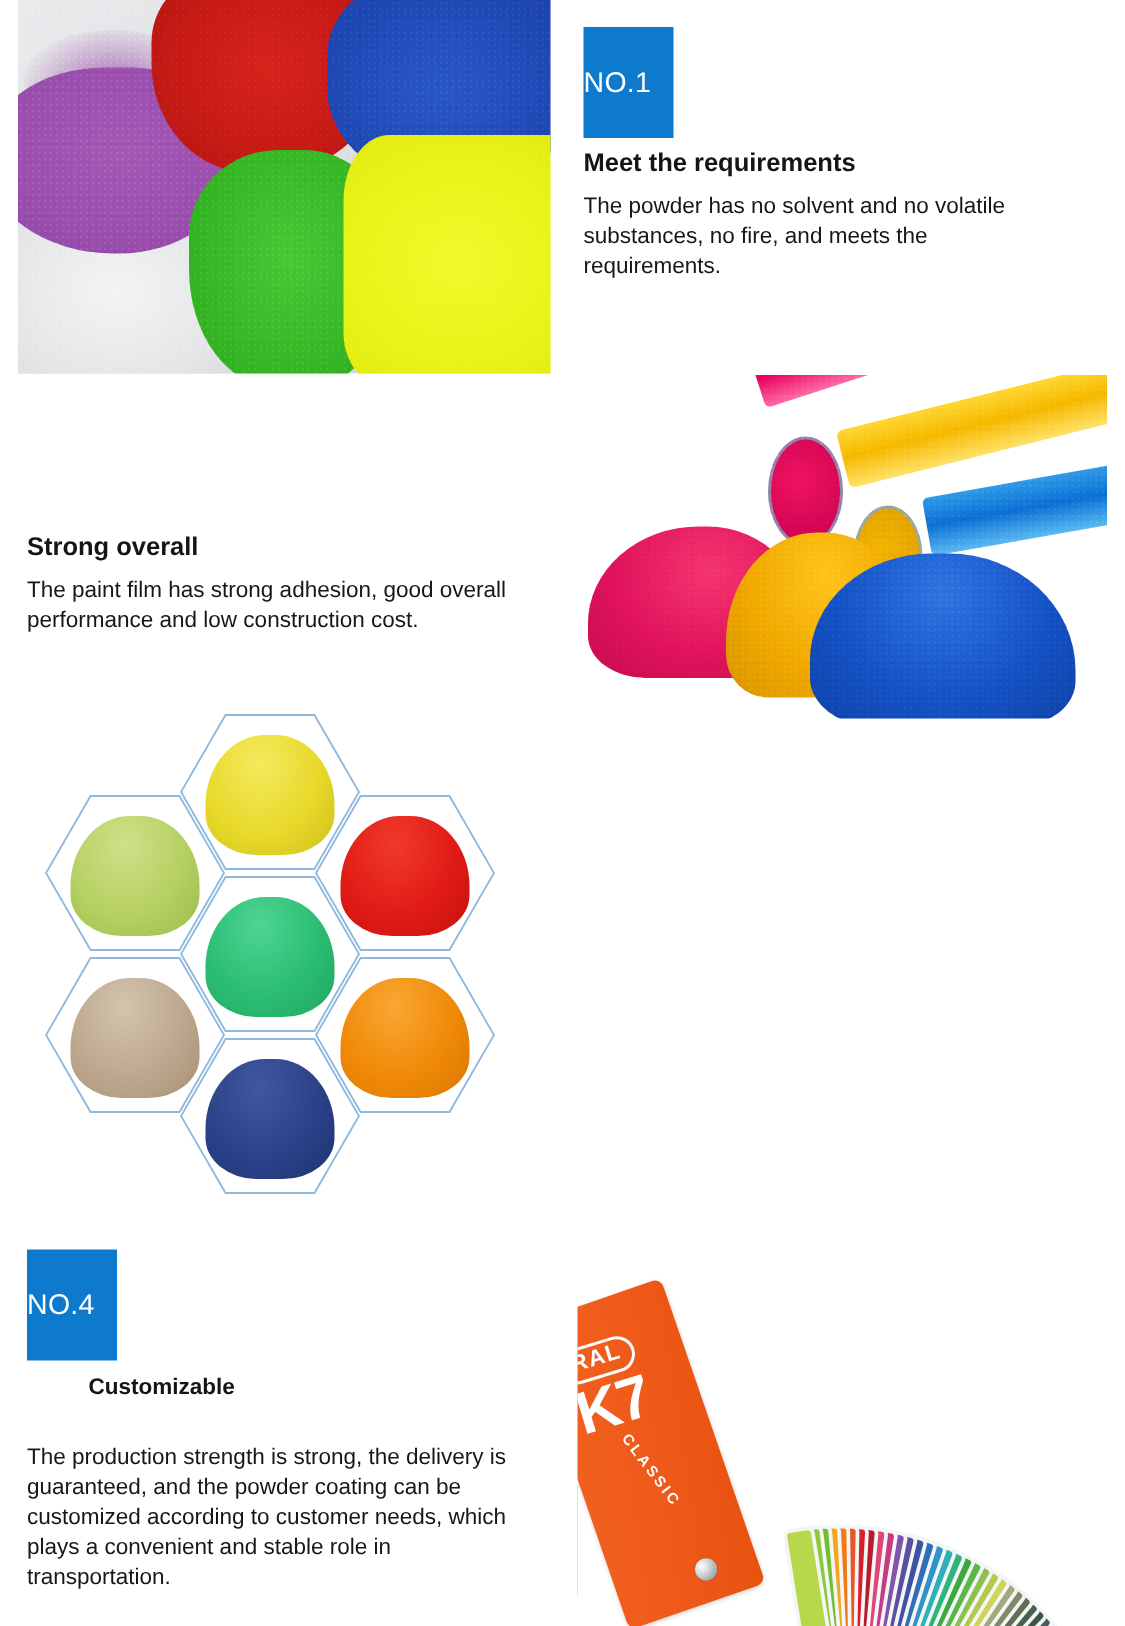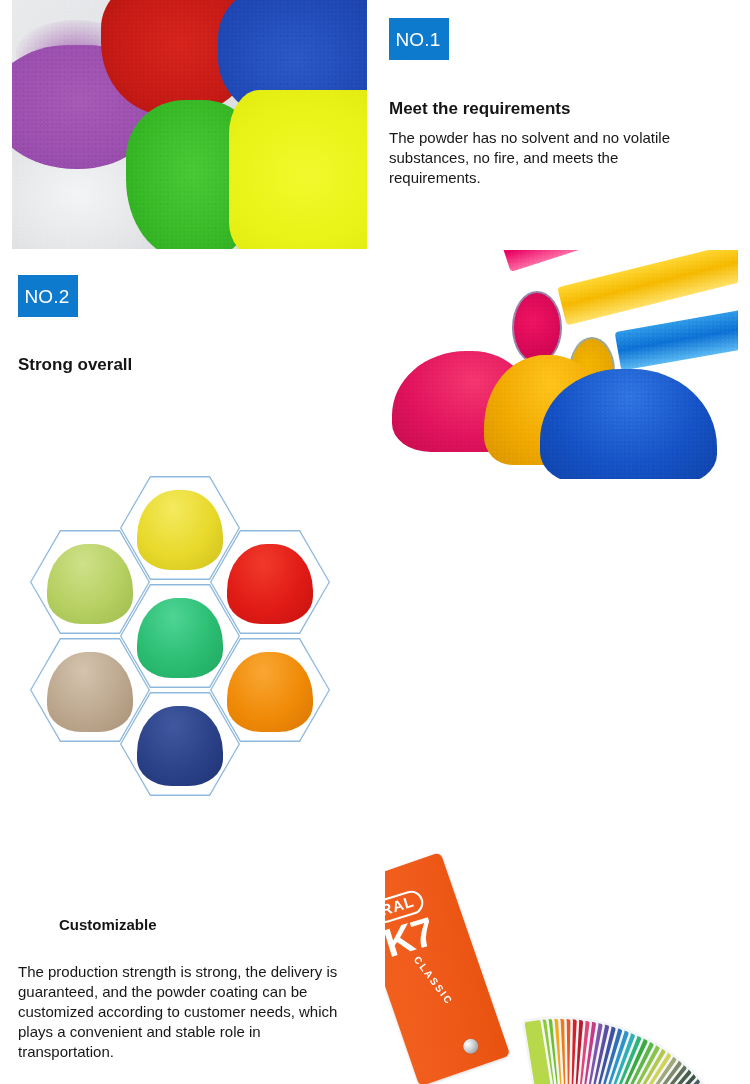--- a/index.html
+++ b/index.html
@@ -12,23 +12,23 @@
     position:relative;
     overflow:hidden;
   }
   .page{position:relative;width:750px;height:1084px;}
 
   
   .abs{position:absolute;}
 
   
   .badge{
-    width:60px;height:42px;
+    width:60px;height:74px;
     background:#0E7ACE;
-    display:flex;align-items:center;justify-content:center;
+    display:flex;align-items:center;
     box-sizing:border-box;
   }
   .badge span{
     color:#ffffff;
     font-size:19px;
     font-weight:400;
     letter-spacing:.2px;
     line-height:1;
     padding-right:2px;
   }
@@ -259,26 +259,24 @@
       <div class="tube tube-blue"></div>
       <div class="tube-mouth mouth-pink"></div>
       <div class="tube-mouth mouth-yellow"></div>
       <div class="tube-mouth mouth-blue"></div>
       <div class="pile pile-pink"></div>
       <div class="pile pile-yellow"></div>
       <div class="pile pile-blue"></div>
       <div class="grain"></div>
     </div>
 
-    <div class="abs badge" style="left:18px;top:25px;">
-      <span>NO.2</span>
-    </div>
 
     <div class="abs feat-title" style="left:18px;top:105px;">Strong overall</div>
 
+    <div class="abs feat-body" style="left:18px;top:134px;width:325px;">The paint film has strong adhesion, good overall performance and low construction cost.</div>
   </div>
 
   <div class="abs" style="left:0;top:470px;width:750px;height:350px;">
 
     <div class="img-frame" id="img-hex" style="top:0;">
       <div class="bgw"></div>
 
       <div class="hex" style="left:108px;top:6px;">
         <div class="inner"></div>
         <div class="mound">
@@ -375,19 +373,22 @@
           <div class="fan-blade" style="background: rgb(154, 161, 168); transform: rotate(51.6977deg); height: 187.892px; z-index: 14;"></div>
         </div>
       <div class="fan-cover">
         <div class="ral-box">RAL</div>
         <div class="ral-k7">K7</div>
         <div class="ral-classic">CLASSIC</div>
         <div class="rivet"></div>
       </div>
     </div>
 
+    <div class="abs badge" style="left:18px;top:21px;">
+      <span>NO.4</span>
+    </div>
 
     <div class="abs feat-title small" style="left:18px;top:104px;">Customizable</div>
 
     <div class="abs feat-body" style="left:18px;top:150px;width:330px;">The production strength is strong, the delivery is guaranteed, and the powder coating can be customized according to customer needs, which plays a convenient and stable role in transportation.</div>
   </div>
 
 </div>
 
 </body></html>

